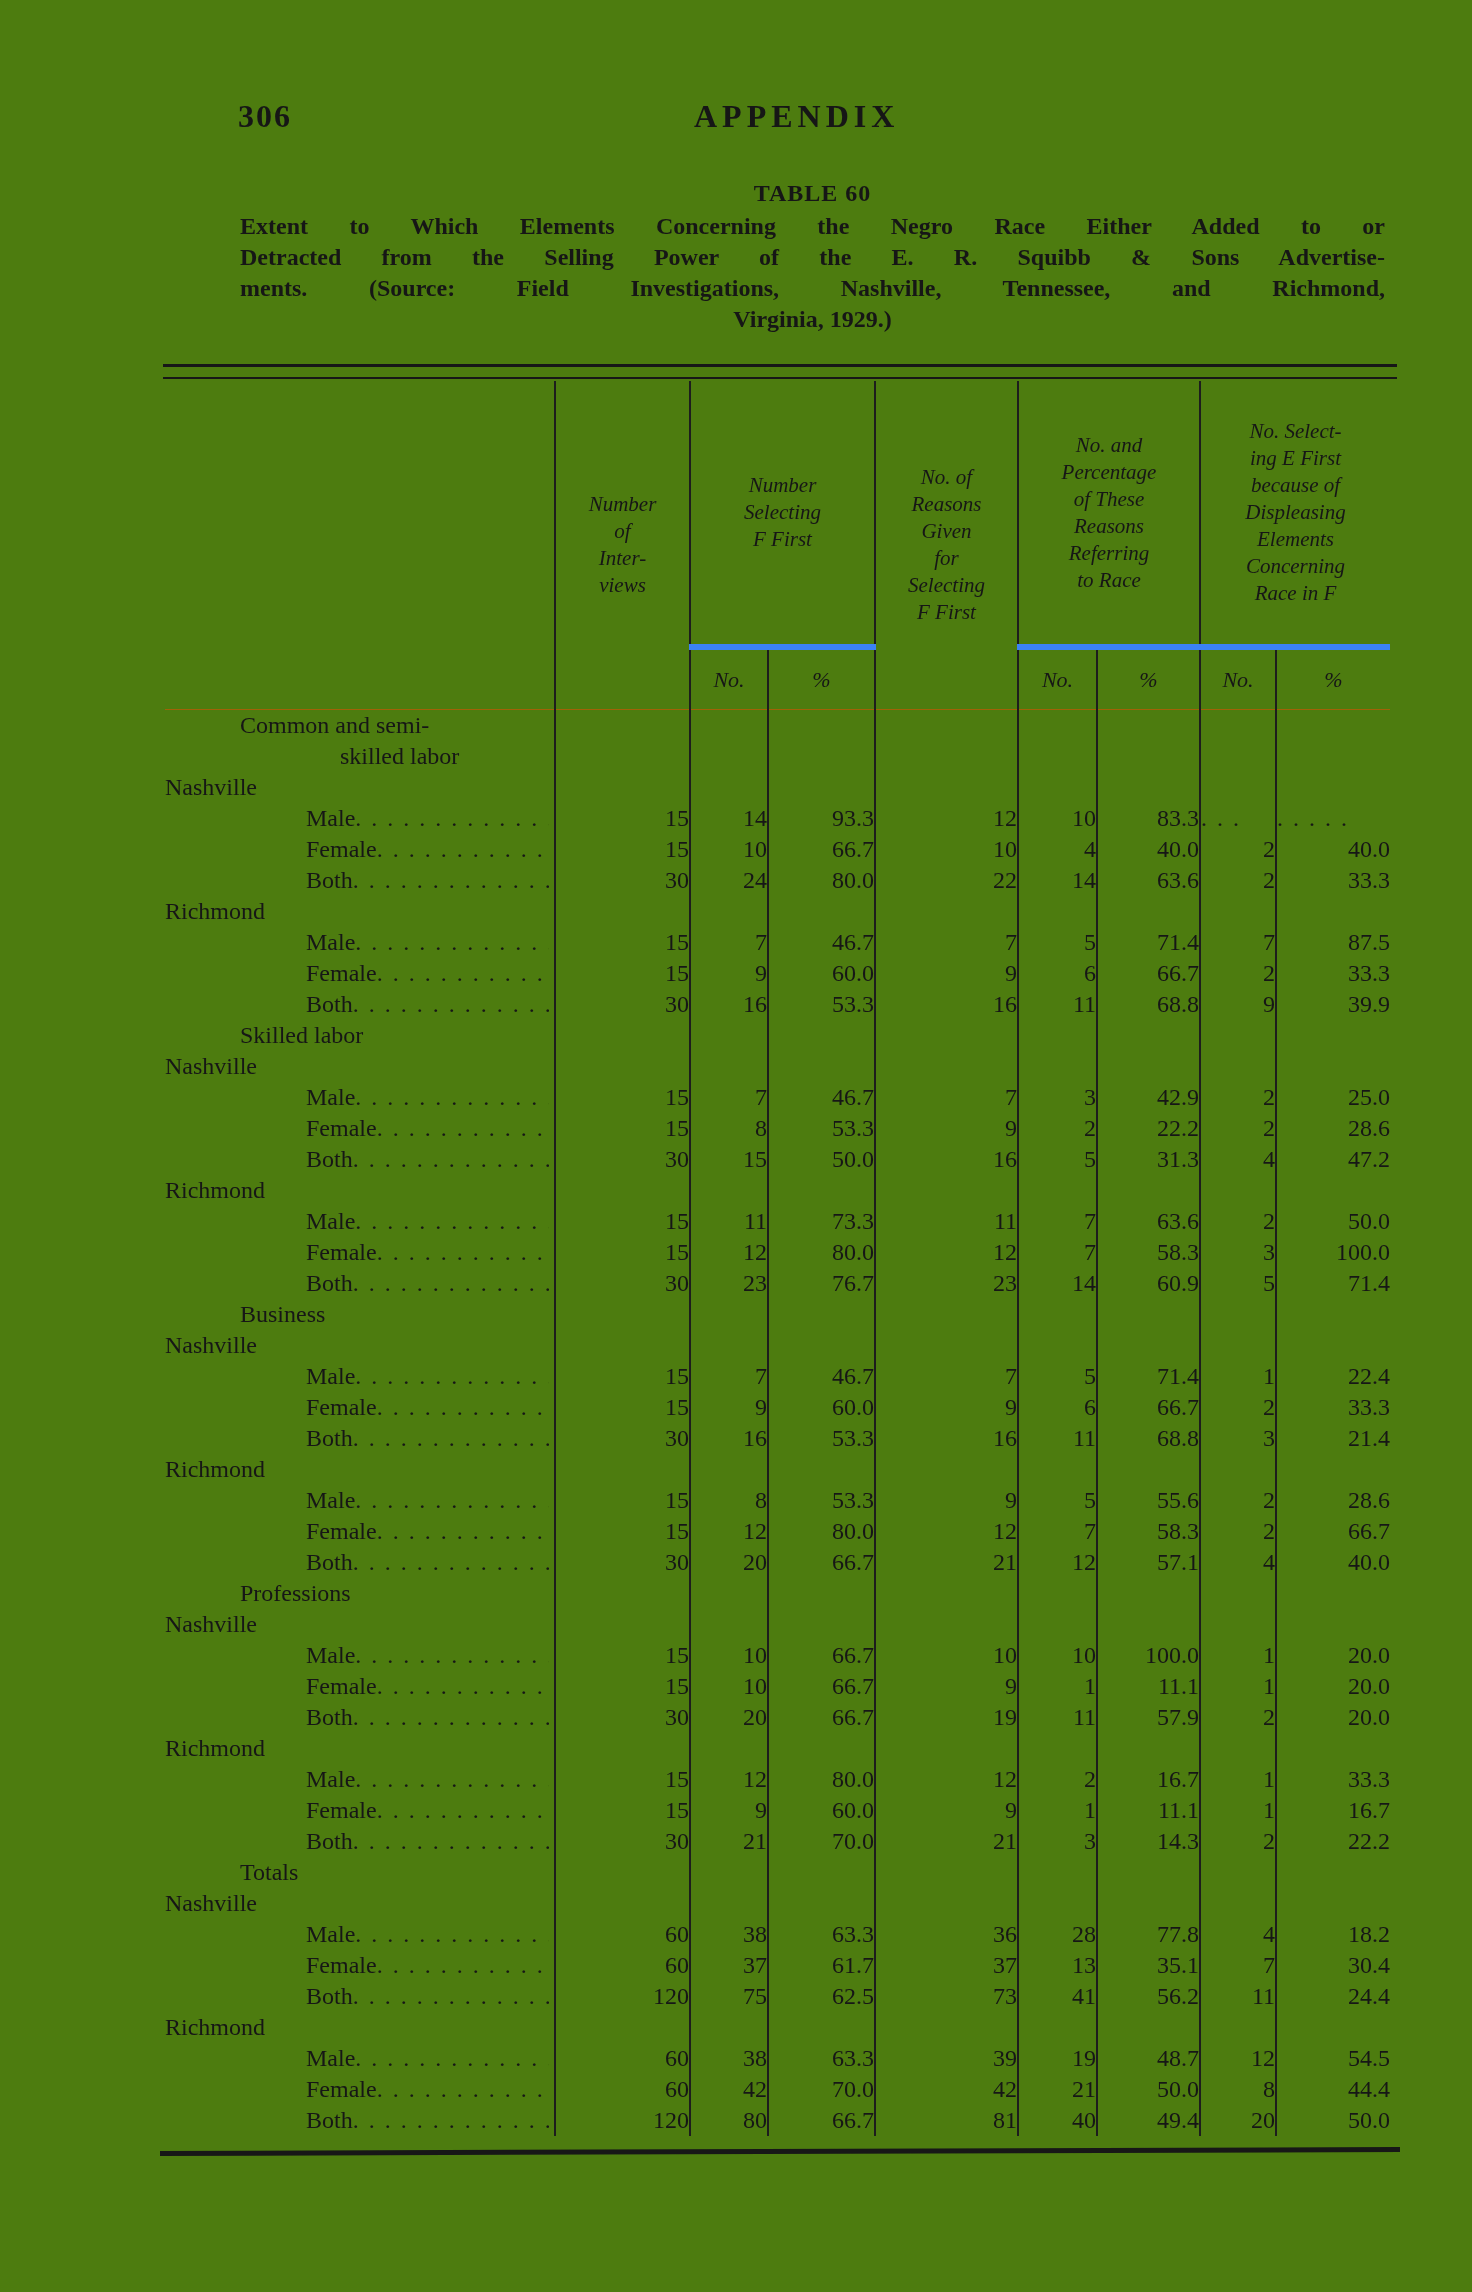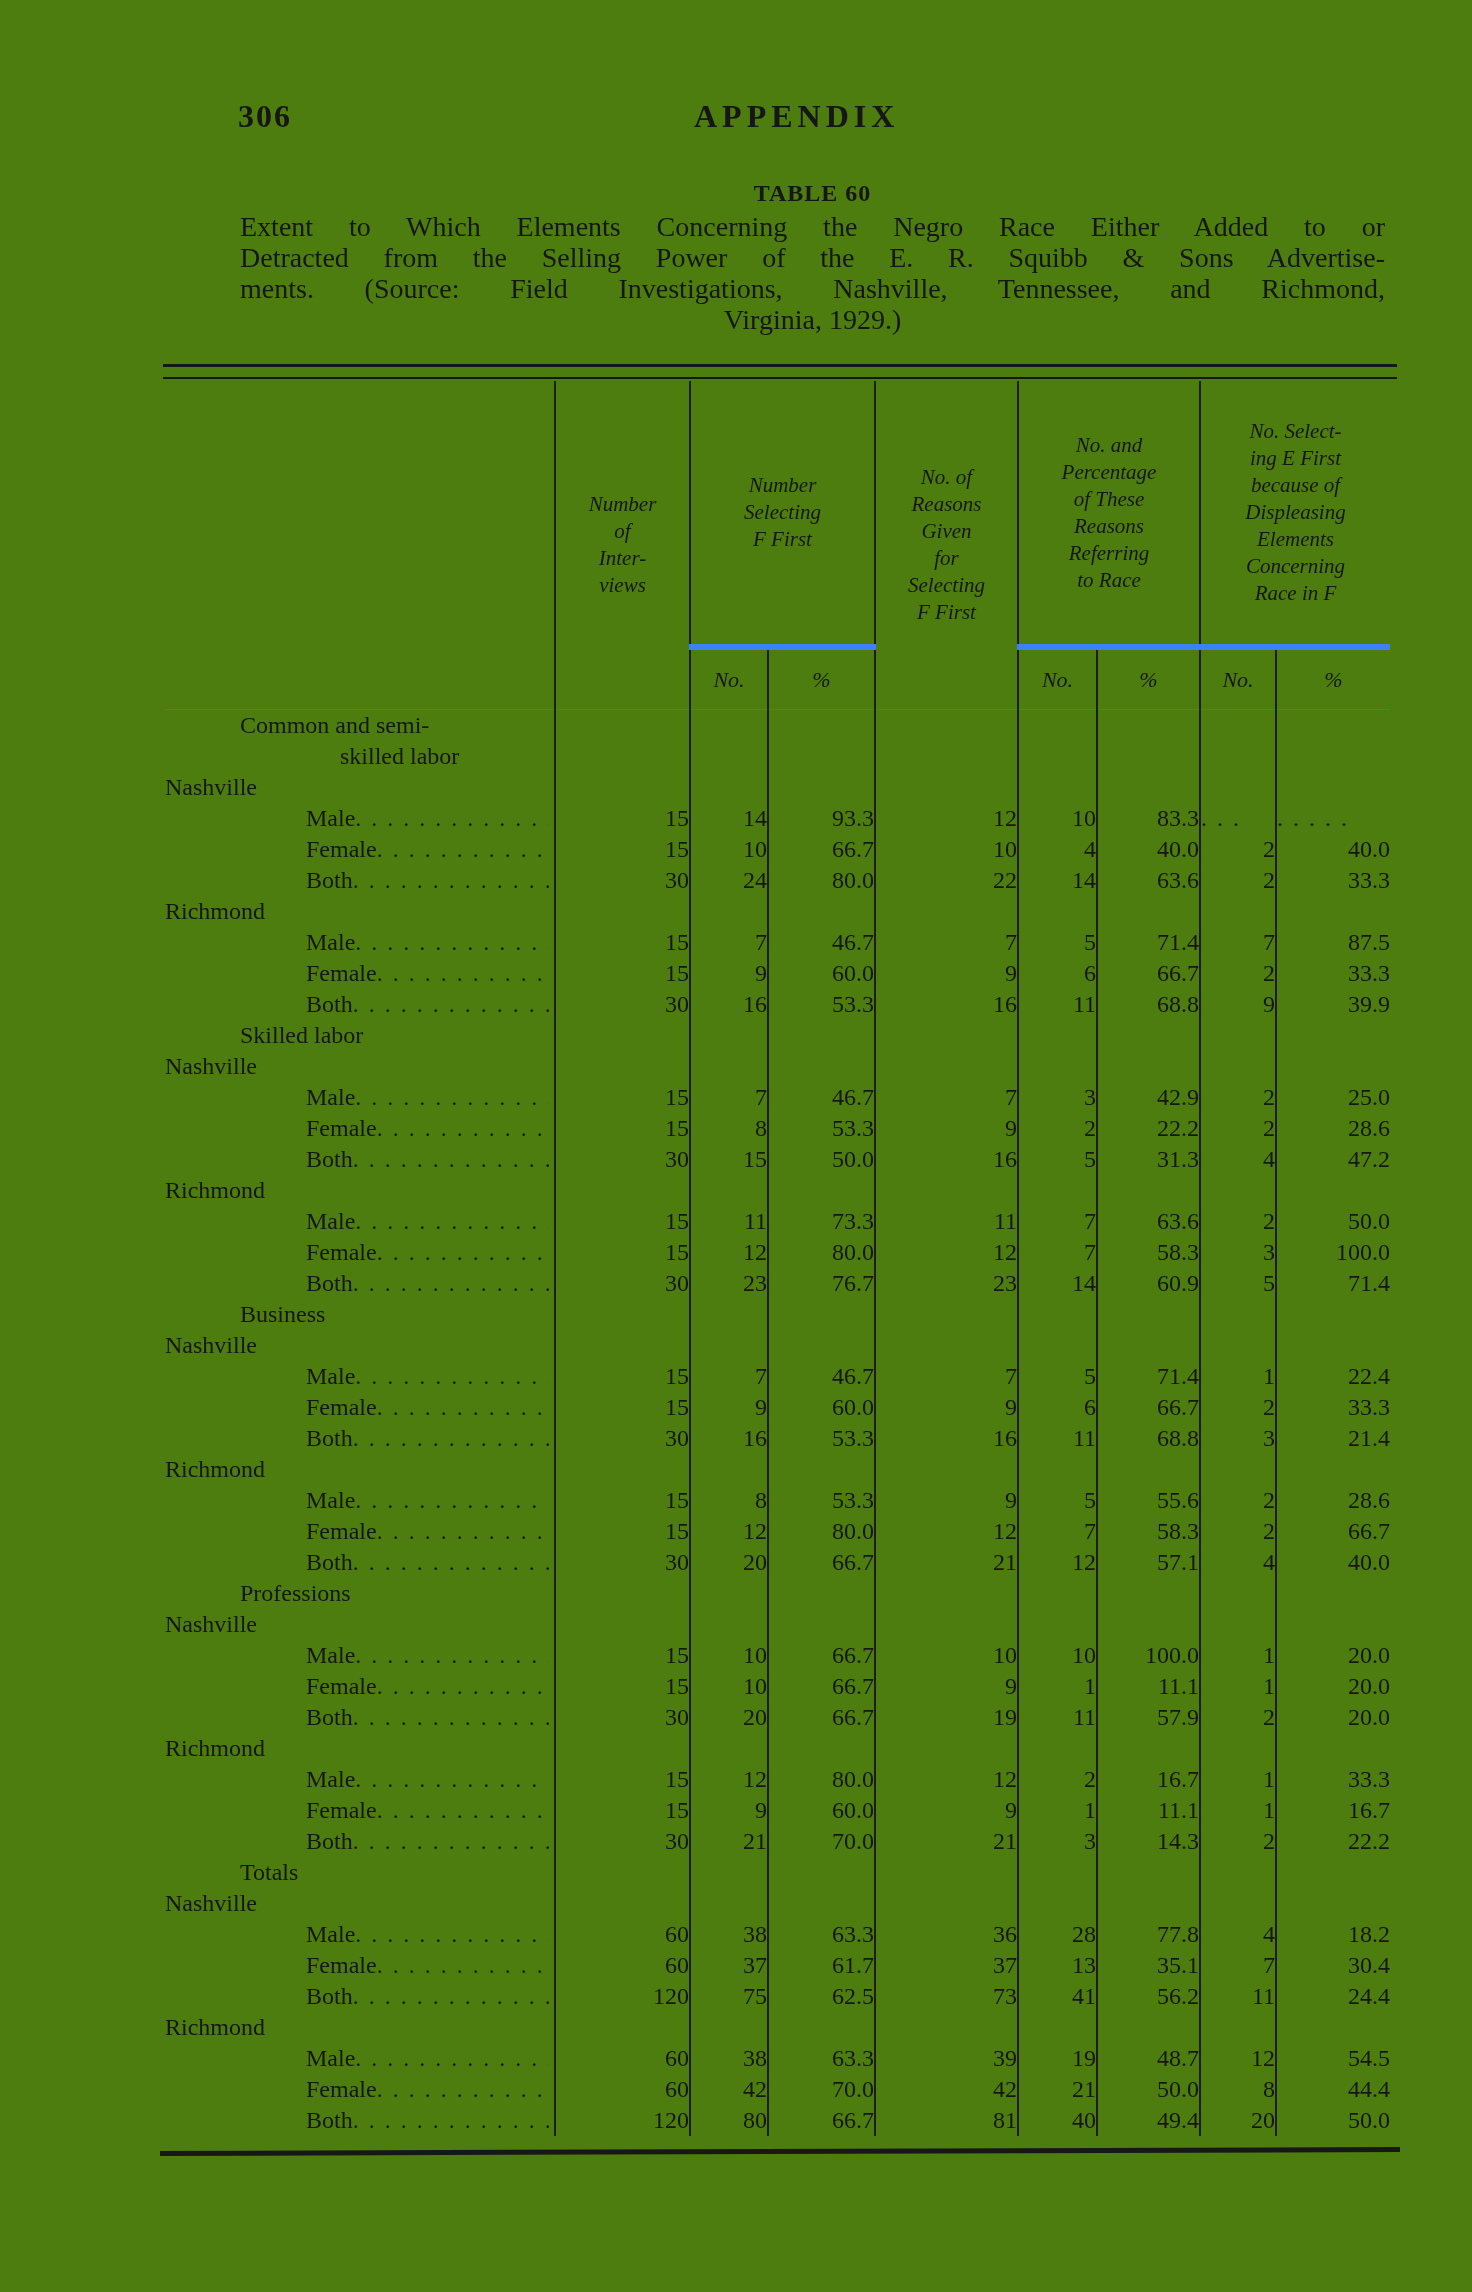--- a/index.html
+++ b/index.html
@@ -18,21 +18,21 @@
   .apphead{
     position:absolute;left:694px;top:98px;
     font-size:32px;font-weight:700;letter-spacing:5px;
   }
   .tabletitle{
     position:absolute;left:240px;top:180px;width:1145px;
     text-align:center;font-size:24px;font-weight:700;letter-spacing:1px;
   }
   .caption{
     position:absolute;left:240px;top:211px;width:1145px;
-    font-size:28px;font-weight:400;line-height:31px;
+    font-size:24px;font-weight:700;line-height:31px;
   }
   .cap-line{text-align:justify;text-align-last:justify;}
   .cap-line.last{text-align-last:center;}
 
   .rule{position:absolute;background:#171717;}
   .rule-top-1{left:163px;top:364px;width:1234px;height:3px;}
   .rule-top-2{left:163px;top:377px;width:1234px;height:2px;}
   .rule-bottom{left:160px;top:2149px;width:1240px;height:5px;transform:rotate(-0.18deg);}
 
   table.t{

